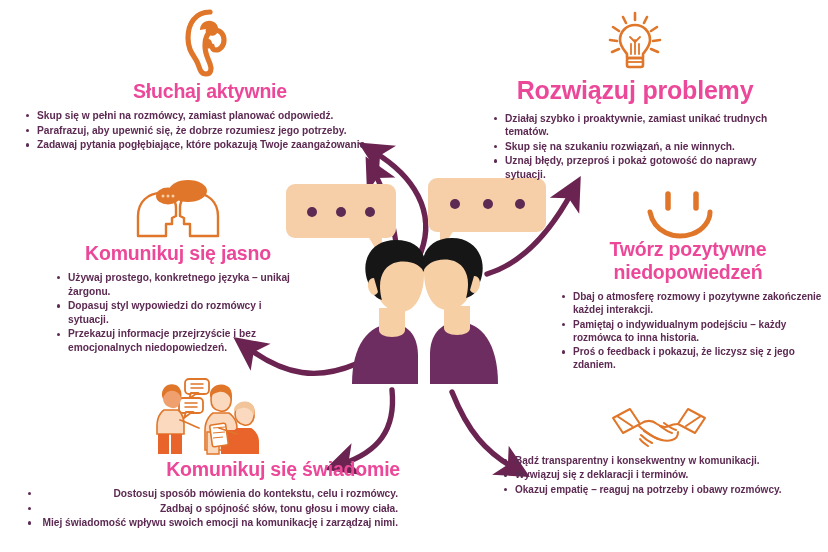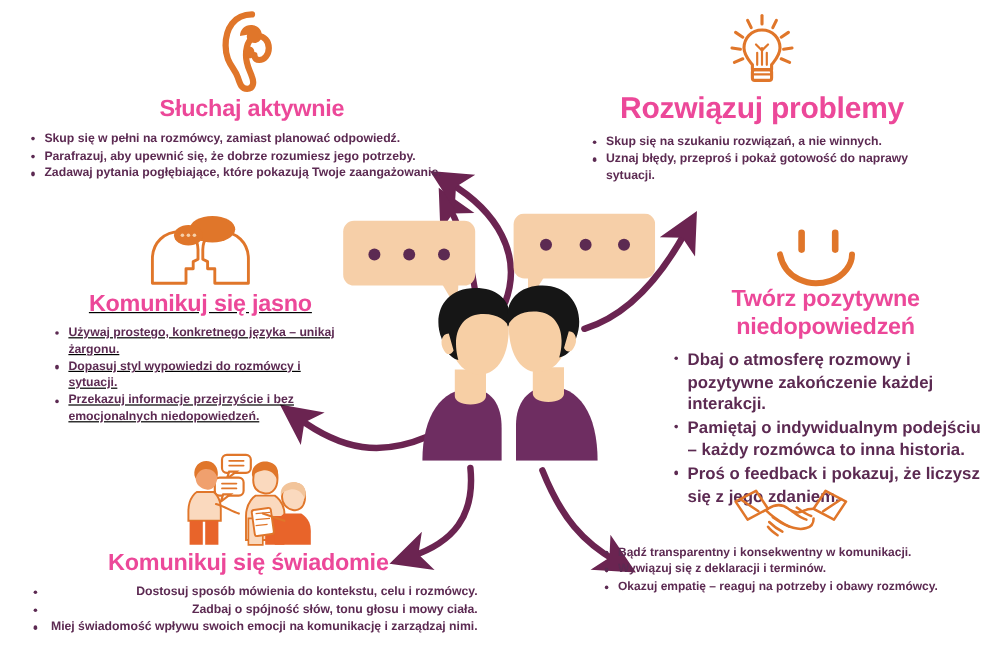--- a/index.html
+++ b/index.html
@@ -59,30 +59,30 @@
 
   
   #sec-listen        { left: 10px;  top: 8px;   width: 400px; }
   #sec-listen .sec-title { font-size: 19.5px; }
   #sec-listen .sec-list  { font-size: 10.2px; margin-left: 14px; }
 
   #sec-solve         { left: 470px; top: 8px;   width: 330px; }
   #sec-solve .sec-title { font-size: 25px; }
   #sec-solve .sec-list  { font-size: 10.2px; margin-left: 22px; width: 283px; }
 
-  #sec-clear         { left: 22px;  top: 178px; width: 290px; text-decoration: underline; }
+  #sec-clear         { left: 33px;  top: 178px; width: 290px; }
   #sec-clear .sec-title { font-size: 19.5px; }
   #sec-clear .sec-list  { font-size: 10.2px; margin-left: 22px; width: 250px; }
 
   #sec-positive      { left: 548px; top: 236px; width: 280px; }
   #sec-positive .sec-title { font-size: 19.5px; }
-  #sec-positive .sec-list  { font-size: 14px; margin-left: 12px; width: 268px; }
+  #sec-positive .sec-list  { font-size: 10.0px; margin-left: 12px; width: 268px; }
 
   #sec-aware         { left: 14px;  top: 376px; width: 386px; }
-  #sec-aware .sec-title { font-size: 19.5px; }
+  #sec-aware .sec-title { font-size: 19.5px; text-align: right; }
   #sec-aware .sec-list  { font-size: 10.2px; margin-left: 12px; width: 372px; text-align: right; }
 
   #sec-trust         { left: 494px; top: 404px; width: 330px; }
   #sec-trust .sec-title { font-size: 19.5px; }
   #sec-trust .sec-list  { font-size: 10px; margin-left: 8px; width: 306px; }
 
   
   .icon-wrap { display: flex; justify-content: center; align-items: flex-end; }
 
   
@@ -201,20 +201,21 @@
           <path d="M33,46 L33,32"></path>
           <path d="M33,34 L28,29"></path>
           <path d="M33,34 L38,29"></path>
           <path d="M29,46 L29,36"></path>
           <path d="M37,46 L37,36"></path>
         </g>
       </svg>
     </div>
     <div class="sec-title">Rozwiązuj problemy</div>
     <ul class="sec-list">
+      <li>Działaj szybko i proaktywnie, zamiast unikać trudnych tematów.</li>
       <li>Skup się na szukaniu rozwiązań, a nie winnych.</li>
       <li>Uznaj błędy, przeproś i pokaż gotowość do naprawy sytuacji.</li>
     </ul>
   </div>
 
   <div class="section" id="sec-clear">
     <div class="icon-wrap">
       <svg class="sec-icon" width="92" height="62" viewBox="0 0 92 62">
 
         <path d="M6,58 L6,38 C6,24 16,15 29,15 C38,15 44,21 44,30 L44,38 L40,40 L40,46 L34,46 L34,58 Z" fill="#ffffff" stroke="#E0762A" stroke-width="2.4" stroke-linejoin="round"></path>

